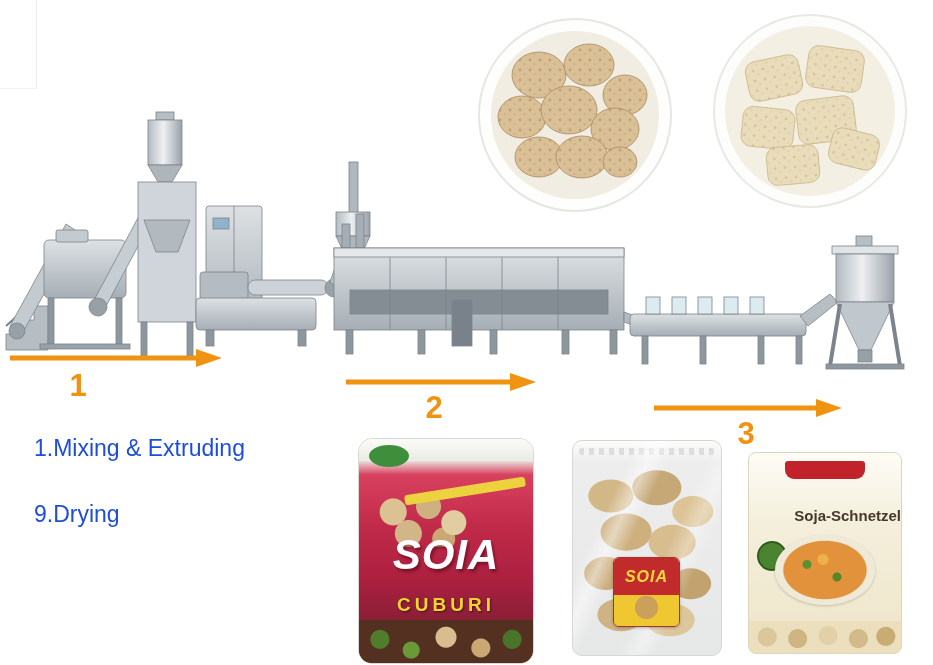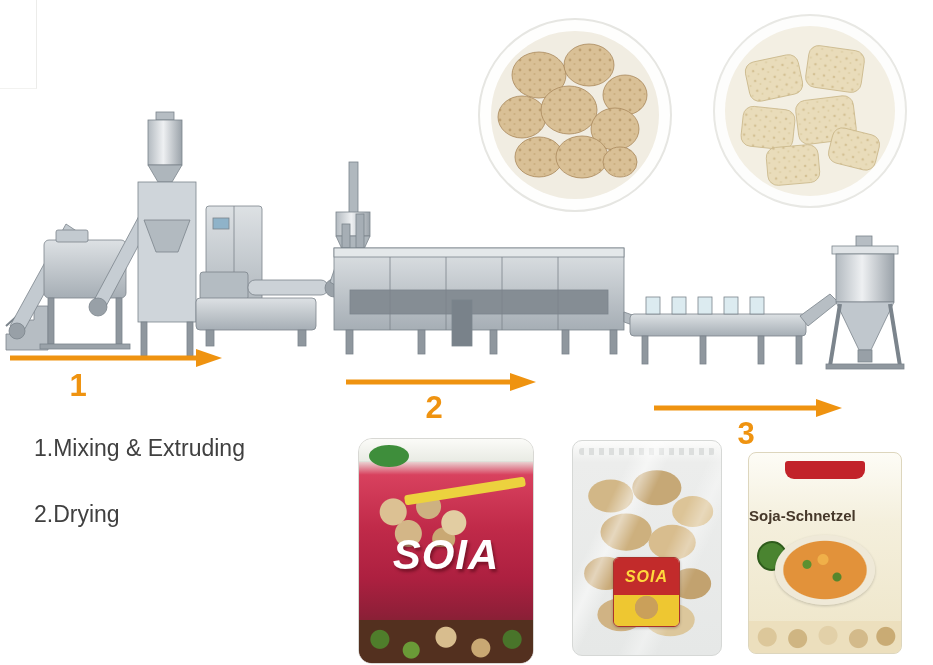--- a/index.html
+++ b/index.html
@@ -11,21 +11,21 @@
   .corner-box{left:0;top:0;width:36px;height:88px;border-right:1px solid #ececea;border-bottom:1px solid #f2f2f0;}
 
   
   .bowl{position:absolute;}
 
   
   .p-arrow{position:absolute;height:22px;}
   .arrow-num{position:absolute;width:40px;text-align:center;font-size:31px;font-weight:bold;color:#ef9310;}
 
   
-  .steps{position:absolute;left:34px;top:434px;font-size:23px;color:#404040;}
+  .steps{position:absolute;left:34px;top:434px;font-size:23px;color:#1d4ed8;}
   .step-line{margin-bottom:38px;line-height:28px;}
 
   
   .bag{position:absolute;overflow:hidden;}
 
   .bag1{left:358px;top:438px;width:174px;height:224px;border-radius:14px;border:1px solid #d8d8d4;
         background:linear-gradient(180deg,#f6f6f1 0%,#eef0ea 9%,#d8415e 16%,#c02a49 40%,#ad2040 62%,#8f1f38 78%,#5c2a22 100%);}
   .bag1-top{position:absolute;left:0;top:0;width:100%;height:10%;background:linear-gradient(180deg,#fbfbf8,#e9ebe4);border-bottom:1px solid #dfe1da;}
   .bag1-logo{position:absolute;left:10px;top:6px;width:40px;height:22px;background:#3e8e3b;border-radius:50%;}
   .bag1-chunks{position:absolute;left:8%;top:24%;width:58%;height:24%;
@@ -54,21 +54,21 @@
   .bag2-chunks{position:absolute;left:5%;top:11%;width:90%;height:82%;}
   .bag2-gloss{position:absolute;inset:0;
         background:linear-gradient(115deg,transparent 26%,rgba(255,255,255,.5) 34%,transparent 42%,transparent 58%,rgba(255,255,255,.35) 66%,transparent 74%);}
   .bag2-label{position:absolute;left:27%;bottom:13%;width:44%;height:32%;border-radius:6px;overflow:hidden;border:1px solid #a8322c;box-shadow:0 1px 3px rgba(0,0,0,.25);}
   .bag2-label-top{height:55%;background:#c22b2b;color:#ffd83d;font-weight:bold;font-style:italic;font-size:16px;display:flex;align-items:center;justify-content:center;letter-spacing:1px;}
   .bag2-label-bottom{height:45%;background:radial-gradient(circle at 50% 40%, #caa05a 0 30%, transparent 32%),#eec731;}
 
   .bag3{left:748px;top:452px;width:152px;height:200px;border-radius:8px;border:1px solid #ddd6bd;
         background:linear-gradient(180deg,#fdfcf6,#f4efdc 35%,#eee5c8);}
   .bag3-banner{position:absolute;left:24%;top:4%;width:52%;height:18px;background:#c2232a;border-radius:3px 3px 9px 9px;}
-  .bag3-title{position:absolute;left:0;top:27%;width:100%;text-align:left;font-size:15px;font-weight:bold;color:#46382a;}
+  .bag3-title{position:absolute;left:0;top:27%;width:100%;text-align:right;font-size:15px;font-weight:bold;color:#46382a;}
   .bag3-sticker{position:absolute;left:5%;top:44%;width:26px;height:26px;border-radius:50%;background:#4a8430;border:2px solid #2f5c1c;}
   .bag3-dish{position:absolute;left:17%;top:41%;width:66%;height:35%;border-radius:50%;box-shadow:0 1px 3px rgba(0,0,0,.2);
     background:
       radial-gradient(circle at 32% 42%, #5d9030 0 4px, transparent 5px),
       radial-gradient(circle at 62% 60%, #56862c 0 4px, transparent 5px),
       radial-gradient(circle at 48% 35%, #f0b049 0 5px, transparent 6px),
       radial-gradient(ellipse at 50% 50%, #e2923a 0 58%, #efe9d8 60% 74%, #fbf9f1 75% 100%);}
   .bag3-chunks{position:absolute;left:0;bottom:0;width:100%;height:16%;
     background:
       radial-gradient(circle at 12% 50%, #dcc79a 0 9px, transparent 10px),
@@ -245,29 +245,30 @@
   <div class="arrow-num" style="left:414px;top:390px">2</div>
 
   <svg class="p-arrow" style="left:652px;top:397px;width:190px" viewBox="0 0 190 22">
     <line x1="2" y1="11" x2="166" y2="11" stroke="#ef9310" stroke-width="5"></line>
     <polygon points="164,2 190,11 164,20" fill="#ef9310"></polygon>
   </svg>
   <div class="arrow-num" style="left:726px;top:416px">3</div>
 
   <div class="steps">
     <div class="step-line">1.Mixing &amp; Extruding</div>
-    <div class="step-line">2.Drying</div>
+    <div class="step-line">9.Drying</div>
   </div>
 
   <div class="bag bag1">
     <div class="bag1-top"></div>
     <div class="bag1-logo"></div>
     <div class="bag1-chunks"></div>
     <div class="bag1-ribbon"></div>
     <div class="bag1-title">SOIA</div>
+    <div class="bag1-sub">CUBURI</div>
     <div class="bag1-photo"></div>
   </div>
 
   <div class="bag bag2">
     <div class="bag2-crimp"></div>
     <svg class="bag2-chunks" viewBox="0 0 130 170" preserveAspectRatio="none">
       <ellipse cx="30" cy="30" rx="22" ry="16" fill="#d2b787"></ellipse>
       <ellipse cx="75" cy="22" rx="24" ry="17" fill="#c6a876"></ellipse>
       <ellipse cx="110" cy="45" rx="20" ry="15" fill="#dcc497"></ellipse>
       <ellipse cx="45" cy="65" rx="25" ry="18" fill="#cdb07e"></ellipse>

